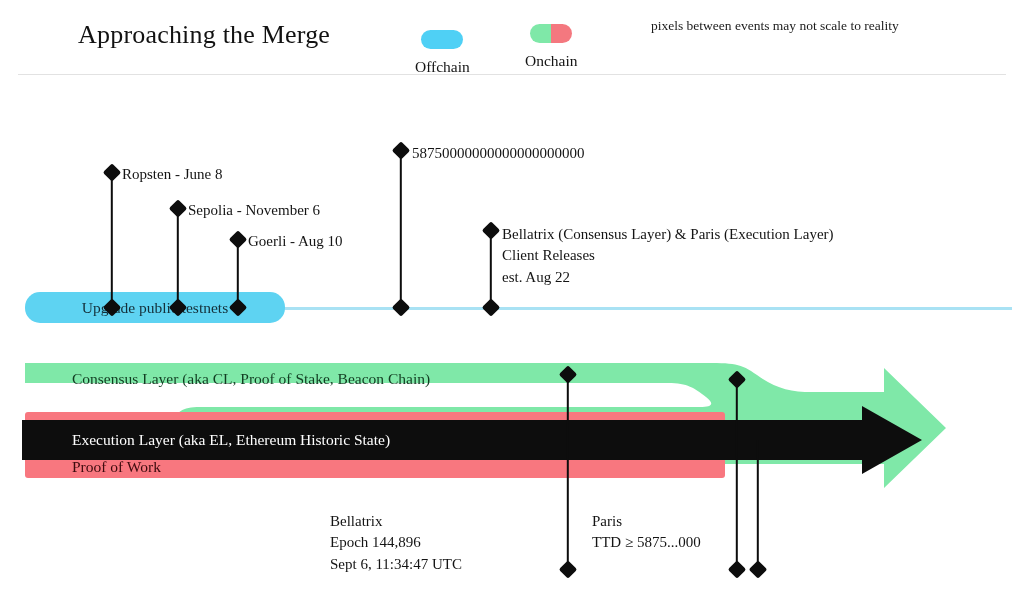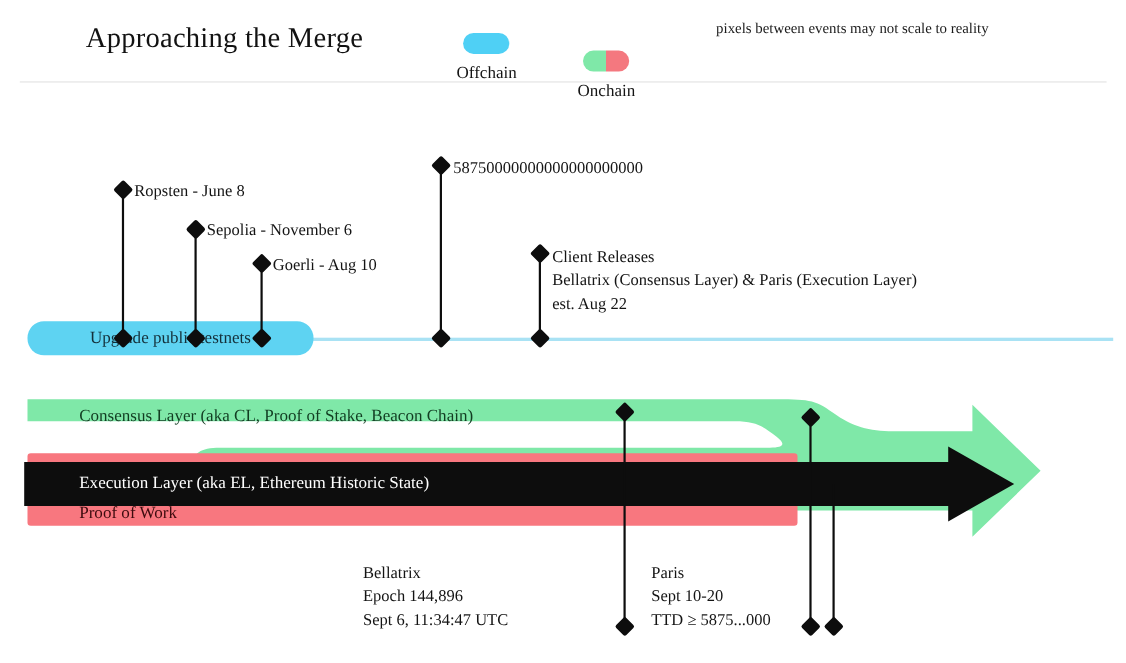--- a/index.html
+++ b/index.html
@@ -15,21 +15,21 @@
 
   
   .hdr-rule{position:absolute;left:18px;top:74px;width:988px;height:1px;background:#e2e2e2;}
   #title{
     position:absolute;left:78px;top:20px;
     font-size:26px;letter-spacing:.2px;color:#121212;
     white-space:nowrap;
   }
   .legend{position:absolute;display:flex;align-items:center;gap:9px;flex-direction:column;}
   #legend-offchain{left:415px;top:30px;}
-  #legend-onchain{left:525px;top:46px;}
+  #legend-onchain{left:525px;top:24px;}
   .sw{width:42px;height:19px;border-radius:10px;overflow:hidden;display:block;}
   .sw.offchain{background:#4fd0f5;}
   .sw.onchain{background:linear-gradient(to right,#7fe8a8 0%,#7fe8a8 50%,#f4787f 50%,#f4787f 100%);}
   .legend-label{font-size:15.5px;color:#141414;white-space:nowrap;}
 
   #byline{position:absolute;left:651px;top:16px;width:360px;line-height:1.55;}
   #byline div{font-size:13.5px;color:#1b1b1b;white-space:nowrap;}
 
   
   #testnet-bar{
@@ -181,22 +181,22 @@
   <div class="note" style="left:412px;top:143px;">
     <div>58750000000000000000000</div>
   </div>
 
   <div class="evt" style="left:484px;top:230px;width:14px;height:78px;">
     <span class="stem"></span>
     <span class="dia top"></span>
     <span class="dia bot"></span>
   </div>
   <div class="note" style="left:502px;top:224px;">
+    <div>Bellatrix (Consensus Layer) &amp; Paris (Execution Layer)</div>
     <div>Client Releases</div>
-    <div>Bellatrix (Consensus Layer) &amp; Paris (Execution Layer)</div>
     <div>est. Aug 22</div>
   </div>
 
   <div class="evt" style="left:561px;top:374px;width:14px;height:196px;">
     <span class="stem"></span>
     <span class="dia top"></span>
     <span class="dia bot"></span>
   </div>
   <div class="note right-al" style="left:330px;top:511px;width:215px;">
     <div>Bellatrix</div>
@@ -204,21 +204,20 @@
     <div>Sept 6, 11:34:47 UTC</div>
   </div>
 
   <div class="evt" style="left:730px;top:379px;width:14px;height:191px;">
     <span class="stem"></span>
     <span class="dia top"></span>
     <span class="dia bot"></span>
   </div>
   <div class="note right-al" style="left:592px;top:511px;width:145px;">
     <div>Paris</div>
-    <div>Sept 10-20</div>
     <div>TTD ≥ 5875...000</div>
   </div>
 
   <div class="evt" style="left:751px;top:440px;width:14px;height:130px;">
     <span class="stem"></span>
     <span class="dia bot"></span>
   </div>
 
 </div>
 

